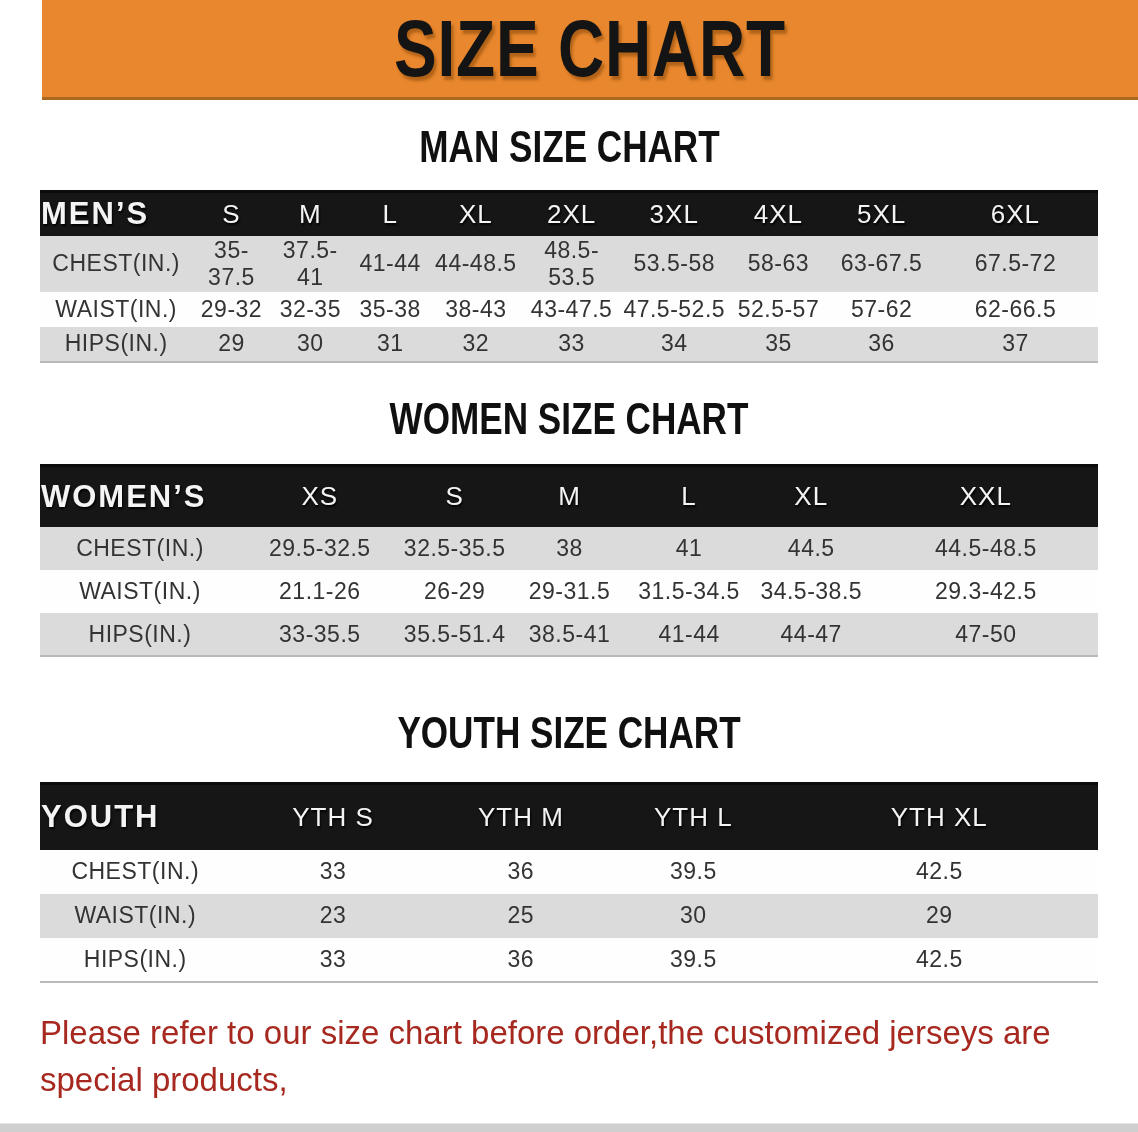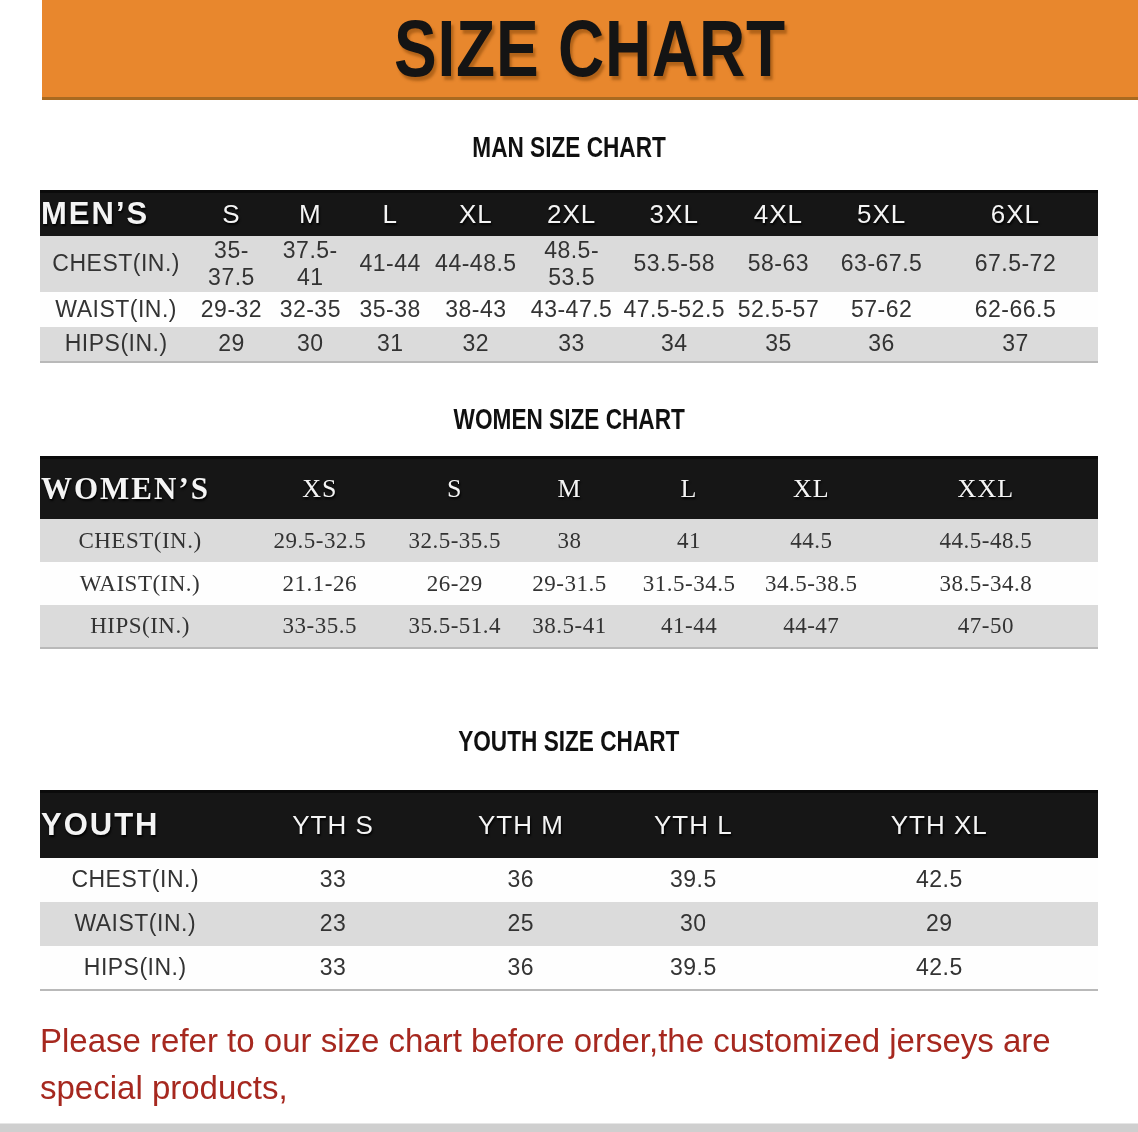--- a/index.html
+++ b/index.html
@@ -28,39 +28,39 @@
     line-height: 1;
     display: inline-block;
     transform: scaleX(0.80);
     text-shadow: 3px 4px 3px rgba(110, 55, 0, 0.45);
     white-space: nowrap;
   }
 
   
   .section-heading {
     margin: 0; text-align: center;
-    font-size: 29px; font-weight: bold; color: #101010;
+    font-size: 45px; font-weight: bold; color: #101010;
     line-height: 52px; white-space: nowrap;
   }
   .condensed { display: inline-block; transform: scaleX(0.78); letter-spacing: 0; }
   .heading-man   { margin-top: 21px; }
   .heading-women { margin-top: 30px; }
-  .heading-youth { margin-top: 66px; }
+  .heading-youth { margin-top: 50px; }
 
   
   table.tbl {
     width: 1058px;
     margin-left: 40px;
     border-collapse: collapse;
     table-layout: fixed;
     border-top: 3px solid #0b0b0b;
     border-bottom: 2px solid #b9b9b9;
   }
   .tbl-men   { margin-top: 17px; }
-  .tbl-women { margin-top: 11px; font-family: Liberation Serif, serif; }
+  .tbl-women { margin-top: 19px; }
   .tbl-youth { margin-top: 23px; }
 
   table.tbl th {
     background: #161616;
     color: #f4f4f4;
     font-weight: normal;
     text-align: center;
     font-size: 26px;
     letter-spacing: 1px;
     text-shadow: 1px 2px 2px rgba(0,0,0,0.9);
@@ -216,21 +216,21 @@
         <td>44.5</td>
         <td>44.5-48.5</td>
       </tr>
       <tr class="row-white">
         <td>WAIST(IN.)</td>
         <td>21.1-26</td>
         <td>26-29</td>
         <td>29-31.5</td>
         <td>31.5-34.5</td>
         <td>34.5-38.5</td>
-        <td>38.5-34.8</td>
+        <td>29.3-42.5</td>
       </tr>
       <tr class="row-gray">
         <td>HIPS(IN.)</td>
         <td>33-35.5</td>
         <td>35.5-51.4</td>
         <td>38.5-41</td>
         <td>41-44</td>
         <td>44-47</td>
         <td>47-50</td>
       </tr>

